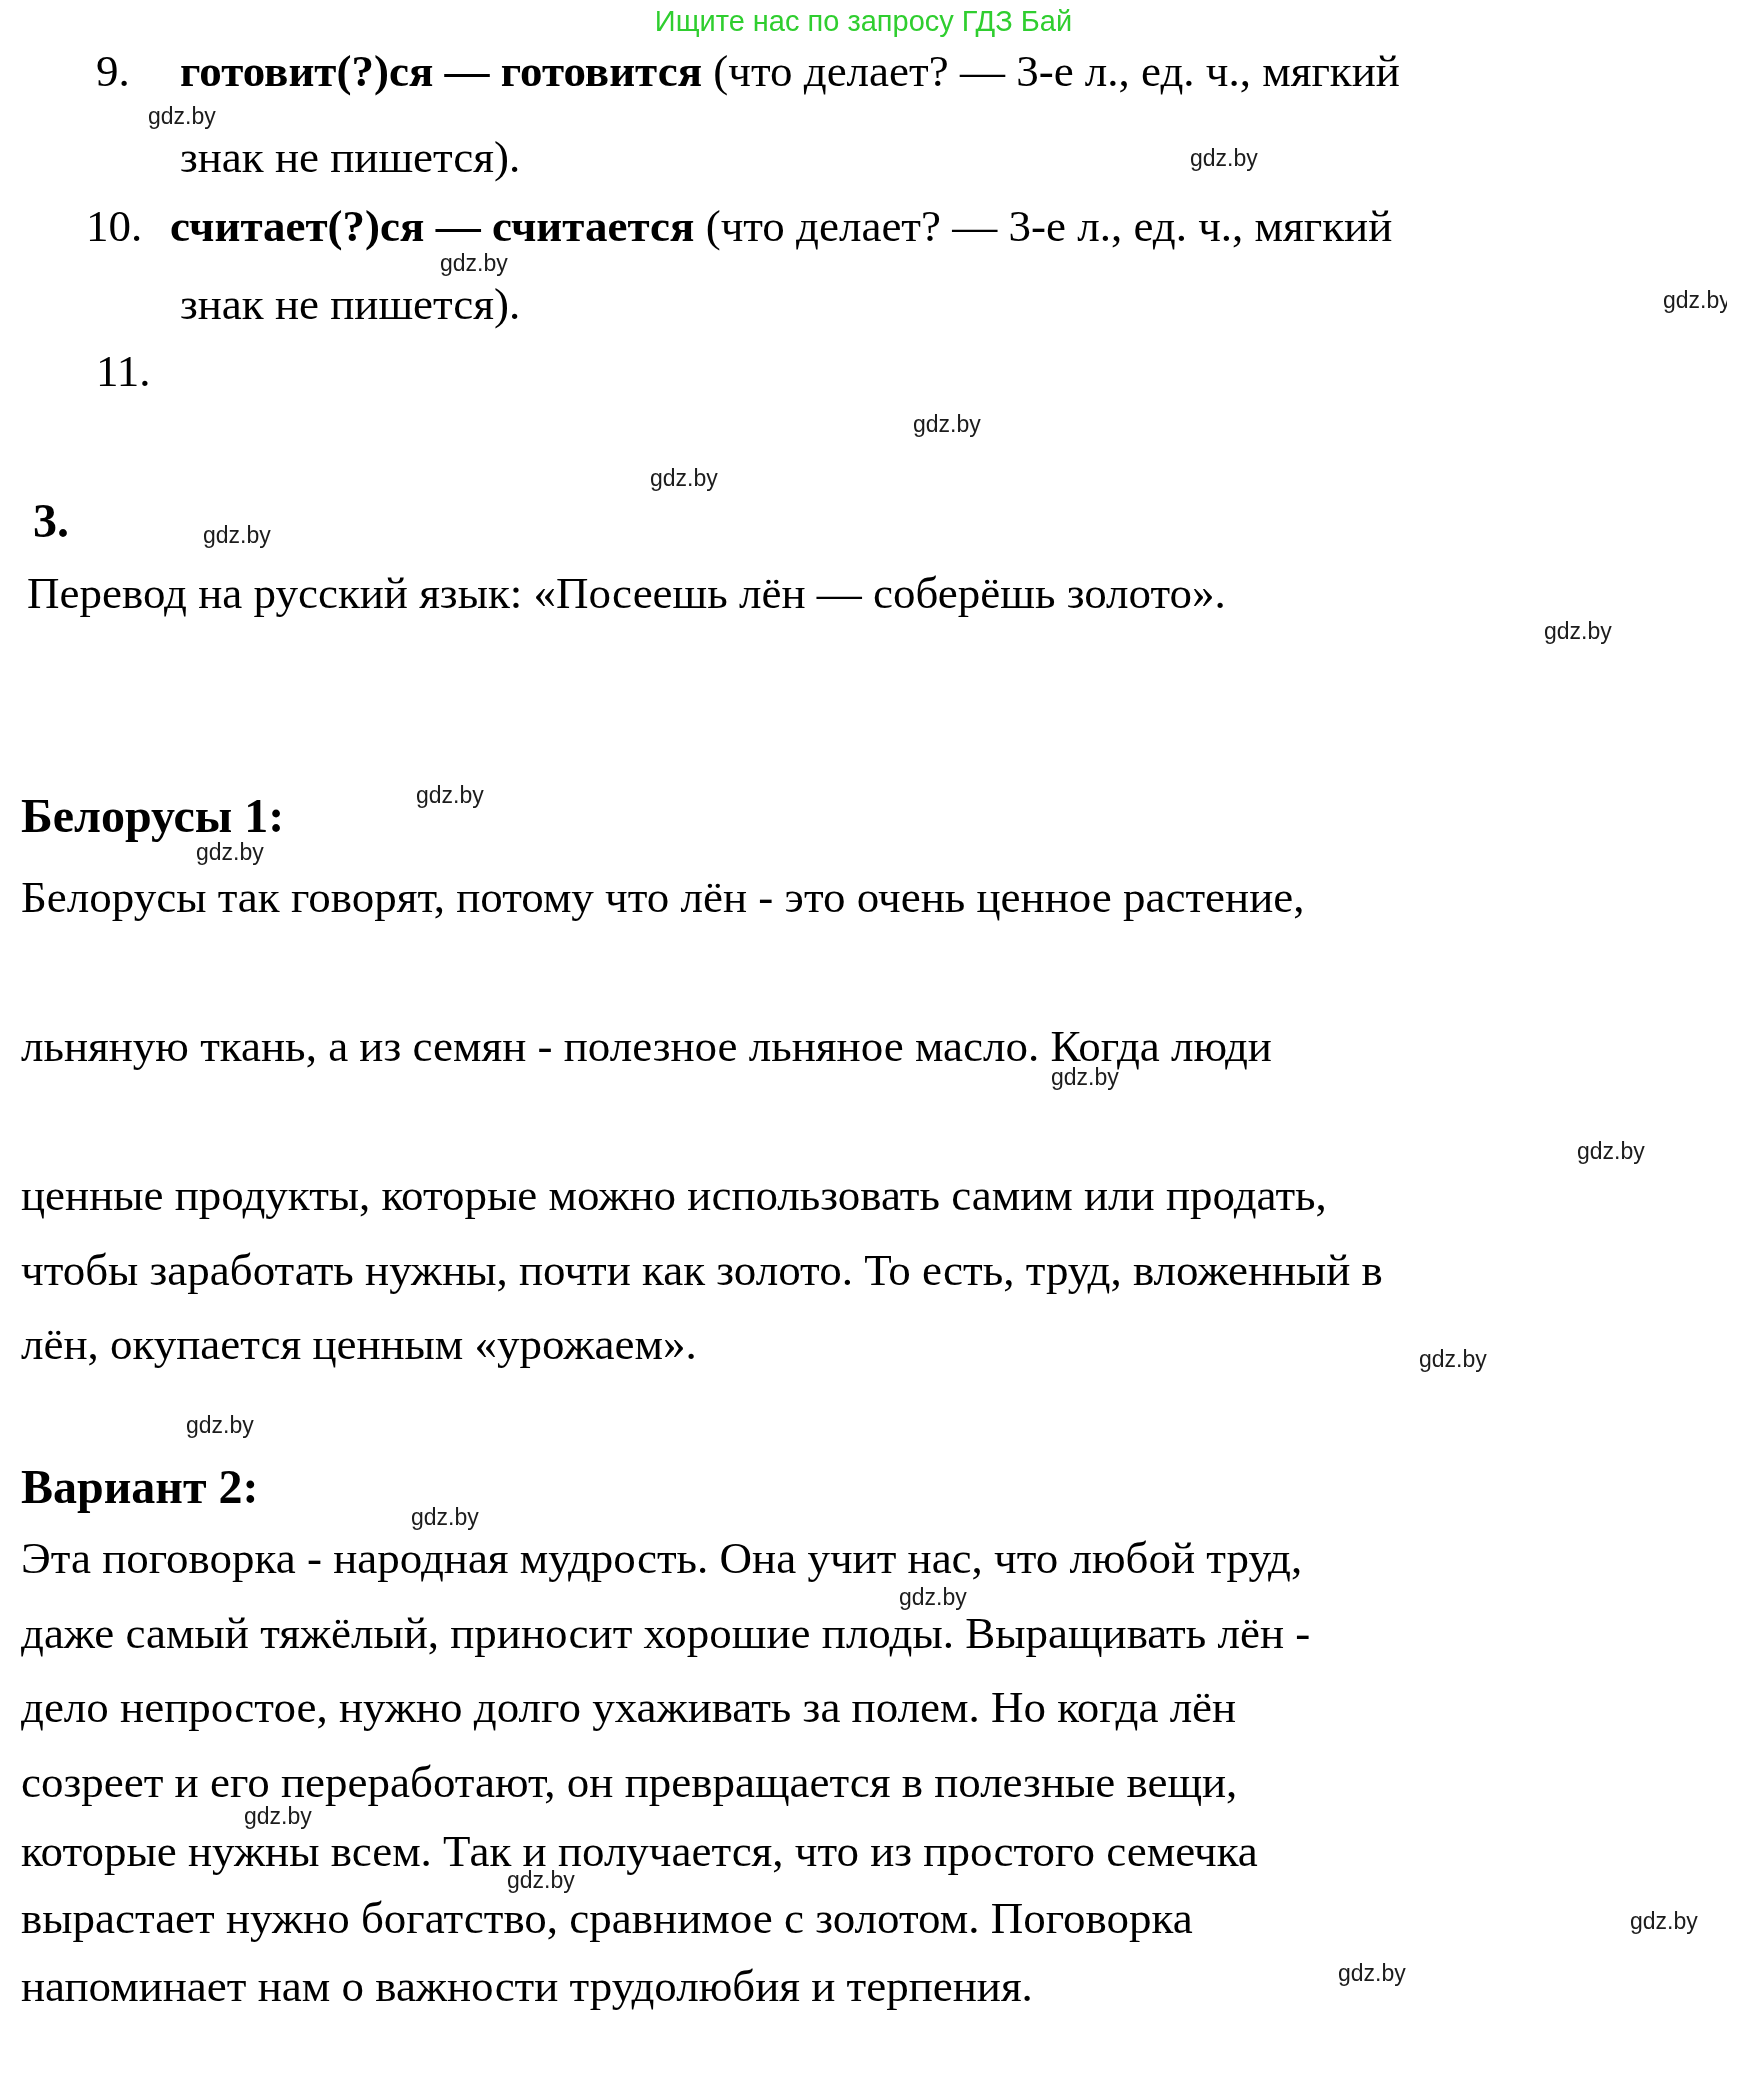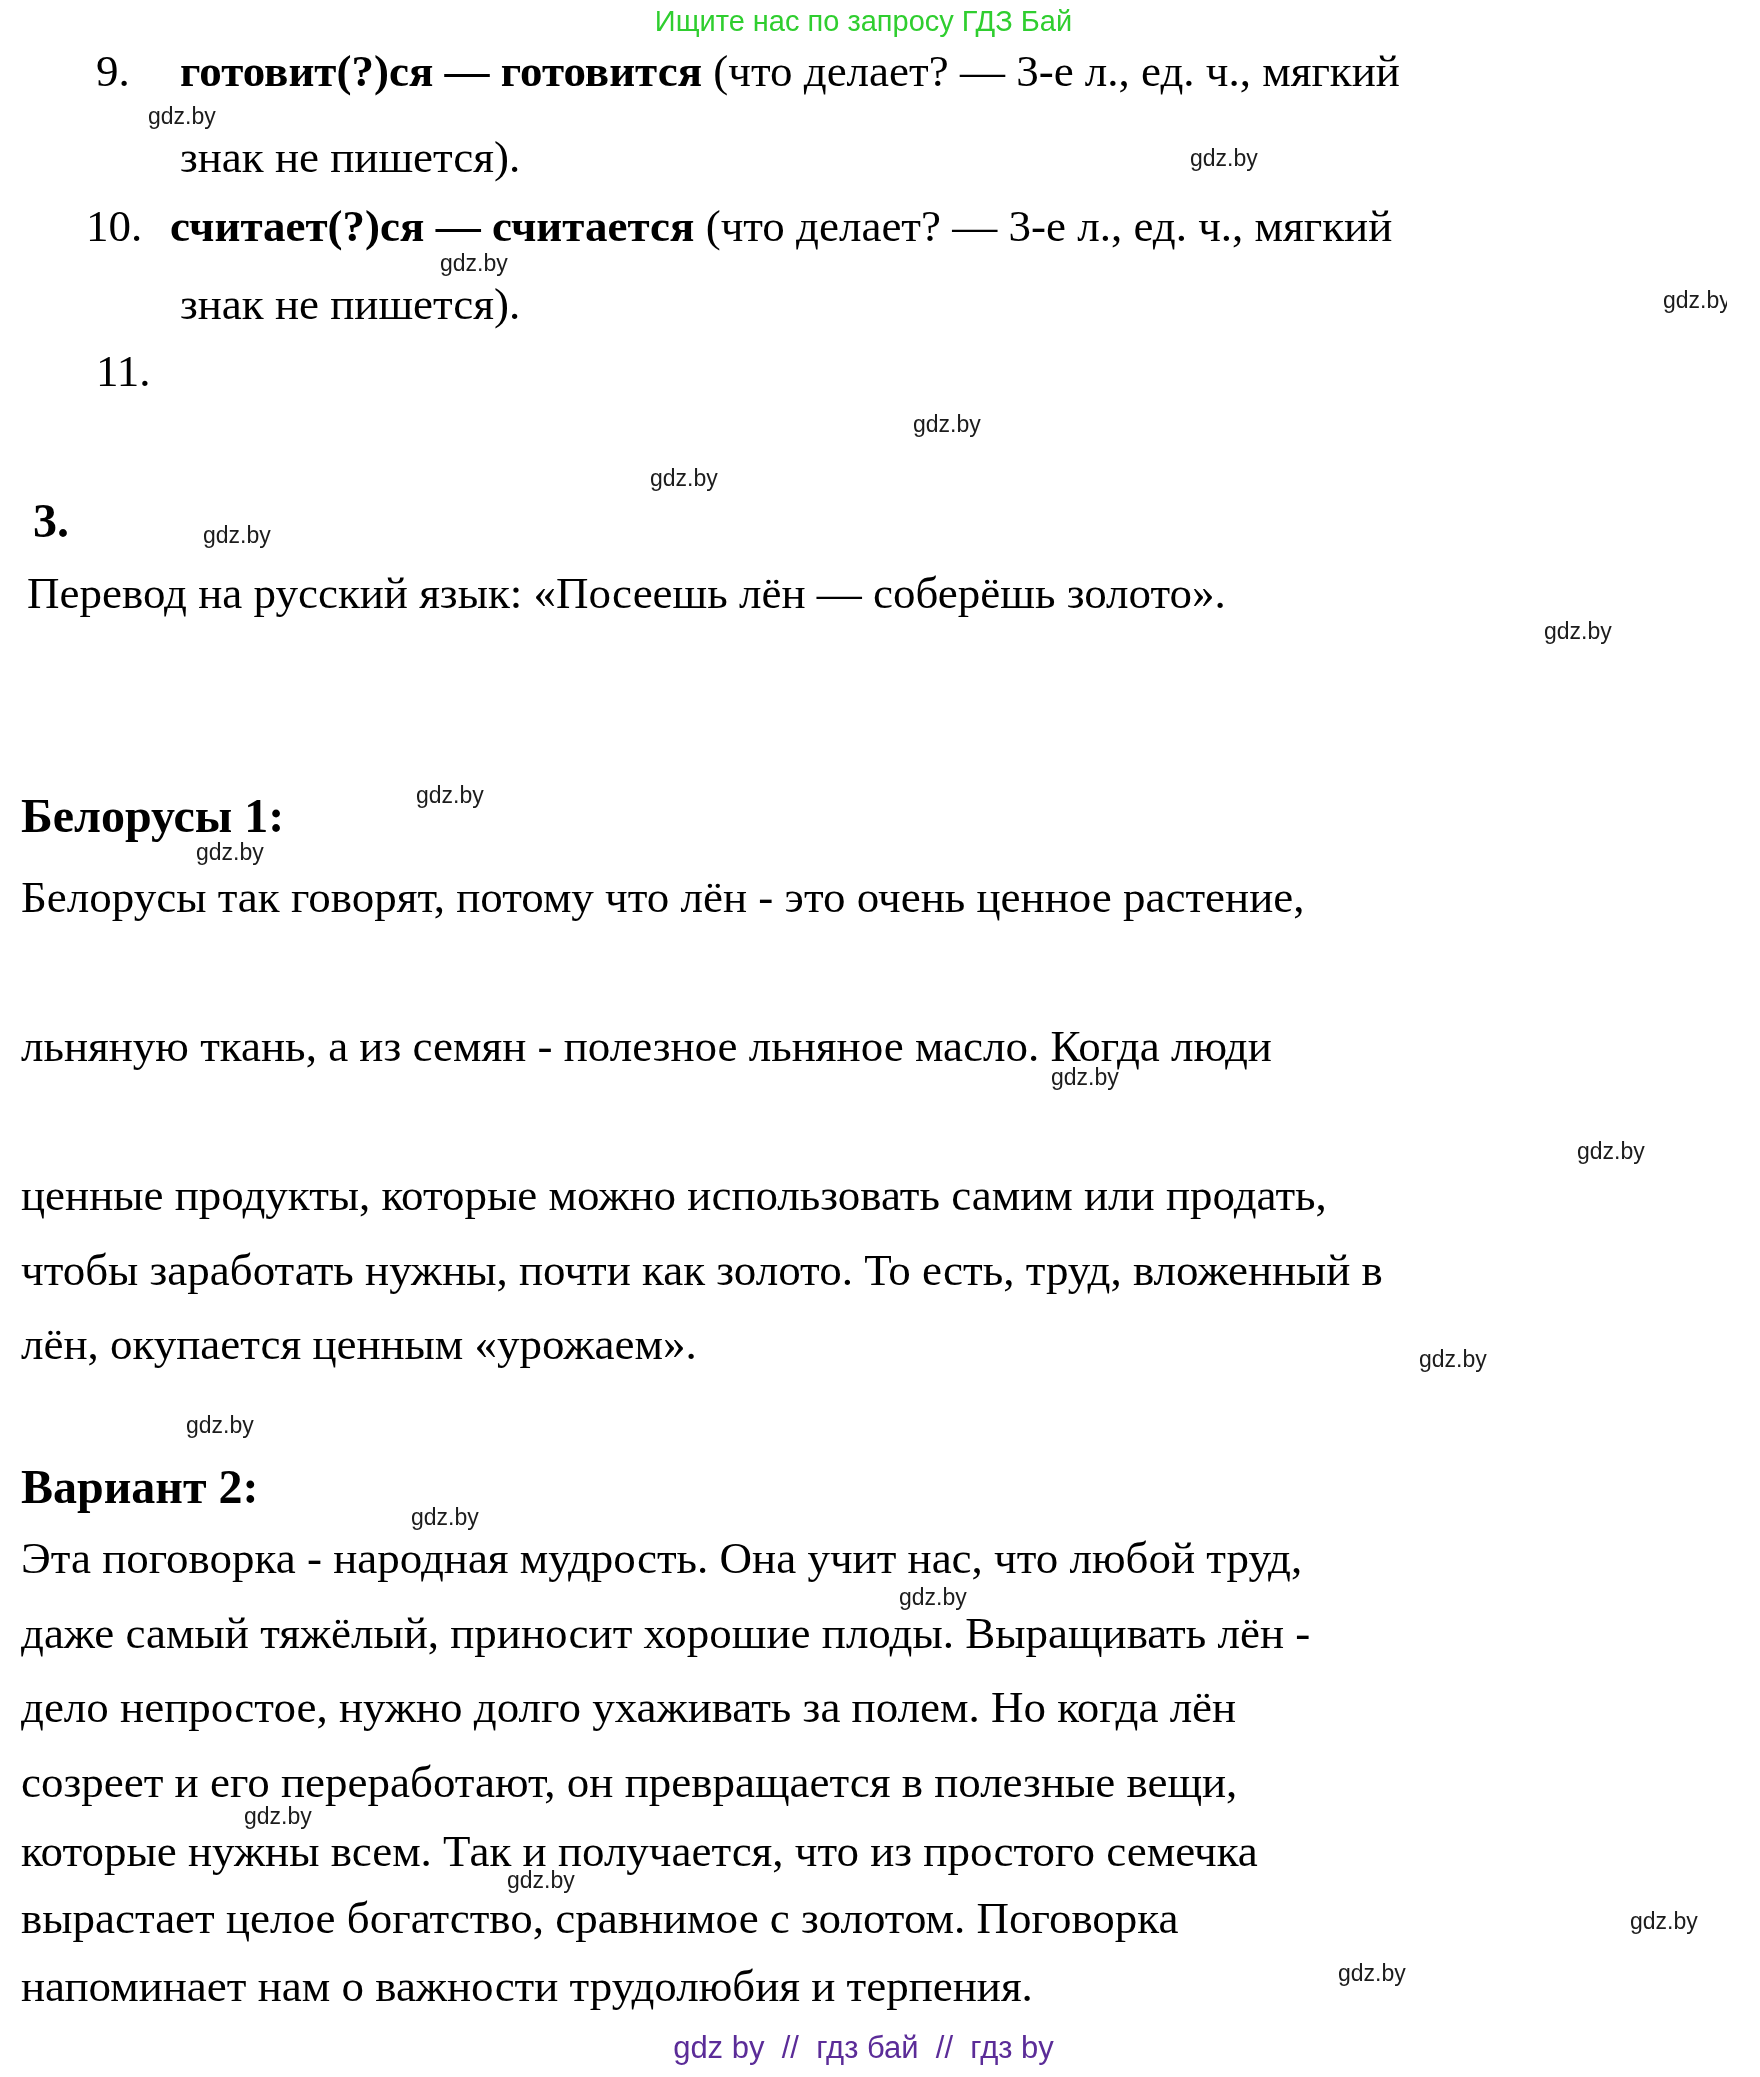--- a/index.html
+++ b/index.html
@@ -75,21 +75,21 @@
   <div class="txt" style="left:21px; top:1170px;">ценные продукты, которые можно использовать самим или продать,</div>
   <div class="txt" style="left:21px; top:1245px;">чтобы заработать нужны, почти как золото. То есть, труд, вложенный в</div>
   <div class="txt" style="left:21px; top:1319px;">лён, окупается ценным «урожаем».</div>
 
   <div class="heading" style="left:21px; top:1459px;">Вариант 2:</div>
   <div class="txt" style="left:21px; top:1533px;">Эта поговорка - народная мудрость. Она учит нас, что любой труд,</div>
   <div class="txt" style="left:21px; top:1608px;">даже самый тяжёлый, приносит хорошие плоды. Выращивать лён -</div>
   <div class="txt" style="left:21px; top:1682px;">дело непростое, нужно долго ухаживать за полем. Но когда лён</div>
   <div class="txt" style="left:21px; top:1757px;">созреет и его переработают, он превращается в полезные вещи,</div>
   <div class="txt" style="left:21px; top:1826px;text-align:right;">которые нужны всем. Так и получается, что из простого семечка</div>
-  <div class="txt" style="left:21px; top:1893px;">вырастает целое богатство, сравнимое с золотом. Поговорка</div>
+  <div class="txt" style="left:21px; top:1893px;">вырастает нужно богатство, сравнимое с золотом. Поговорка</div>
   <div class="txt" style="left:21px; top:1961px;">напоминает нам о важности трудолюбия и терпения.</div>
 
   <span class="wm" style="left:148px;  top:103px;">gdz.by</span>
   <span class="wm" style="left:1190px; top:145px;">gdz.by</span>
   <span class="wm" style="left:440px;  top:250px;">gdz.by</span>
   <span class="wm" style="left:1663px; top:287px;">gdz.by</span>
   <span class="wm" style="left:913px;  top:411px;">gdz.by</span>
   <span class="wm" style="left:650px;  top:465px;">gdz.by</span>
   <span class="wm" style="left:203px;  top:522px;">gdz.by</span>
   <span class="wm" style="left:1544px; top:618px;">gdz.by</span>
@@ -99,16 +99,15 @@
   <span class="wm" style="left:1577px; top:1138px;">gdz.by</span>
   <span class="wm" style="left:1419px; top:1346px;">gdz.by</span>
   <span class="wm" style="left:186px;  top:1412px;">gdz.by</span>
   <span class="wm" style="left:411px;  top:1504px;">gdz.by</span>
   <span class="wm" style="left:899px;  top:1584px;">gdz.by</span>
   <span class="wm" style="left:244px;  top:1803px;">gdz.by</span>
   <span class="wm" style="left:507px;  top:1867px;">gdz.by</span>
   <span class="wm" style="left:1630px; top:1908px;">gdz.by</span>
   <span class="wm" style="left:1338px; top:1960px;">gdz.by</span>
 
-  <div class="footer">gdz by  //  гдз бай  //  гдз by</div>
 
 </div>
 
 
 </body></html>

